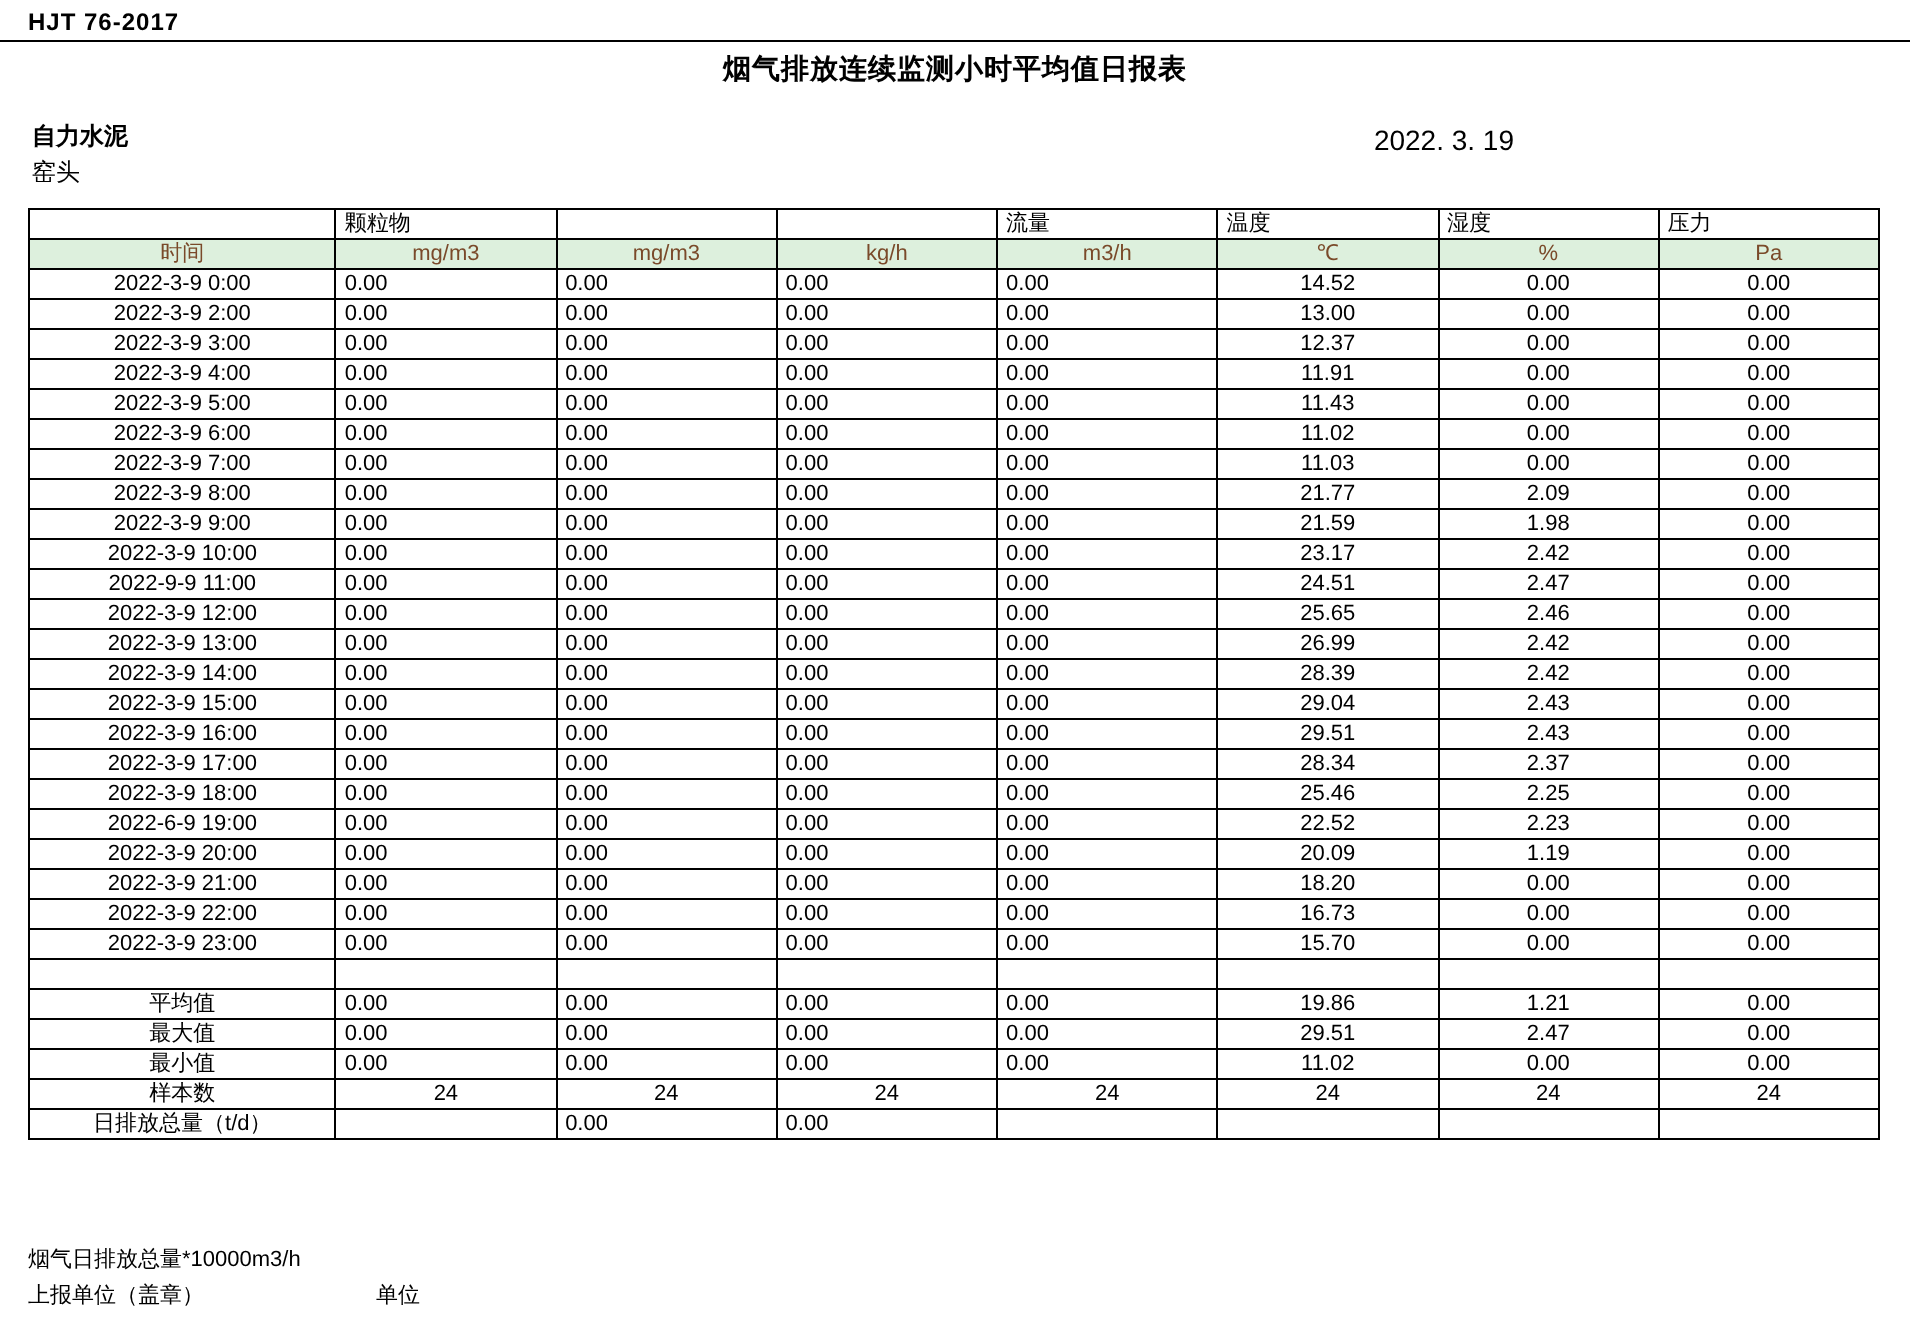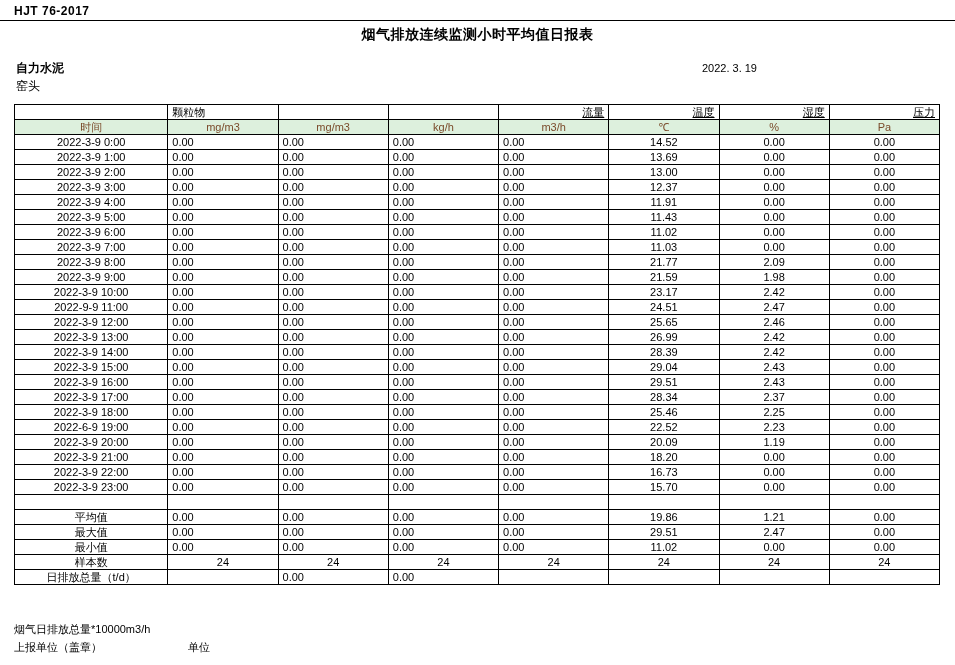--- a/index.html
+++ b/index.html
@@ -59,21 +59,21 @@
     position: absolute;
     left: 16px;
     top: 78px;
     font-size: 12px;
     font-weight: normal;
   }
   .report-date {
     position: absolute;
     right: 128px;
     top: 62px;
-    font-size: 11px;
+    font-size: 14px;
   }
   table.data {
     position: absolute;
     left: 14px;
     top: 104px;
     border-collapse: collapse;
     table-layout: fixed;
     width: 926px;
   }
   table.data td {
@@ -88,23 +88,22 @@
   }
   col.c-label { width: 153px; }
   col.c-val { width: 110px; }
   .row-head td { height: 25px; }
   .pollutant-name {
     text-align: left;
     padding-left: 8px;
     font-size: 12px;
   }
   .hdr-center {
-    text-align: right;
+    text-align: left;
     font-size: 12px;
-    text-decoration: underline;
   }
   .row-unit td {
     background: #ddf0dd;
     text-align: center;
     color: #7a4a2a;
     height: 16px;
   }
   .row-unit td.time-h {
     color: #7a4a2a;
     text-align: center;
@@ -190,30 +189,20 @@
           <td class="time-cell">2022-3-9 0:00</td>
           <td class="num">0.00</td>
           <td class="num">0.00</td>
           <td class="num">0.00</td>
           <td class="num">0.00</td>
           <td class="num-c">14.52</td>
           <td class="num-c">0.00</td>
           <td class="num-c">0.00</td>
         </tr>
       <tr>
-          <td class="time-cell">2022-3-9 1:00</td>
-          <td class="num">0.00</td>
-          <td class="num">0.00</td>
-          <td class="num">0.00</td>
-          <td class="num">0.00</td>
-          <td class="num-c">13.69</td>
-          <td class="num-c">0.00</td>
-          <td class="num-c">0.00</td>
-        </tr>
-      <tr>
           <td class="time-cell">2022-3-9 2:00</td>
           <td class="num">0.00</td>
           <td class="num">0.00</td>
           <td class="num">0.00</td>
           <td class="num">0.00</td>
           <td class="num-c">13.00</td>
           <td class="num-c">0.00</td>
           <td class="num-c">0.00</td>
         </tr>
       <tr>

